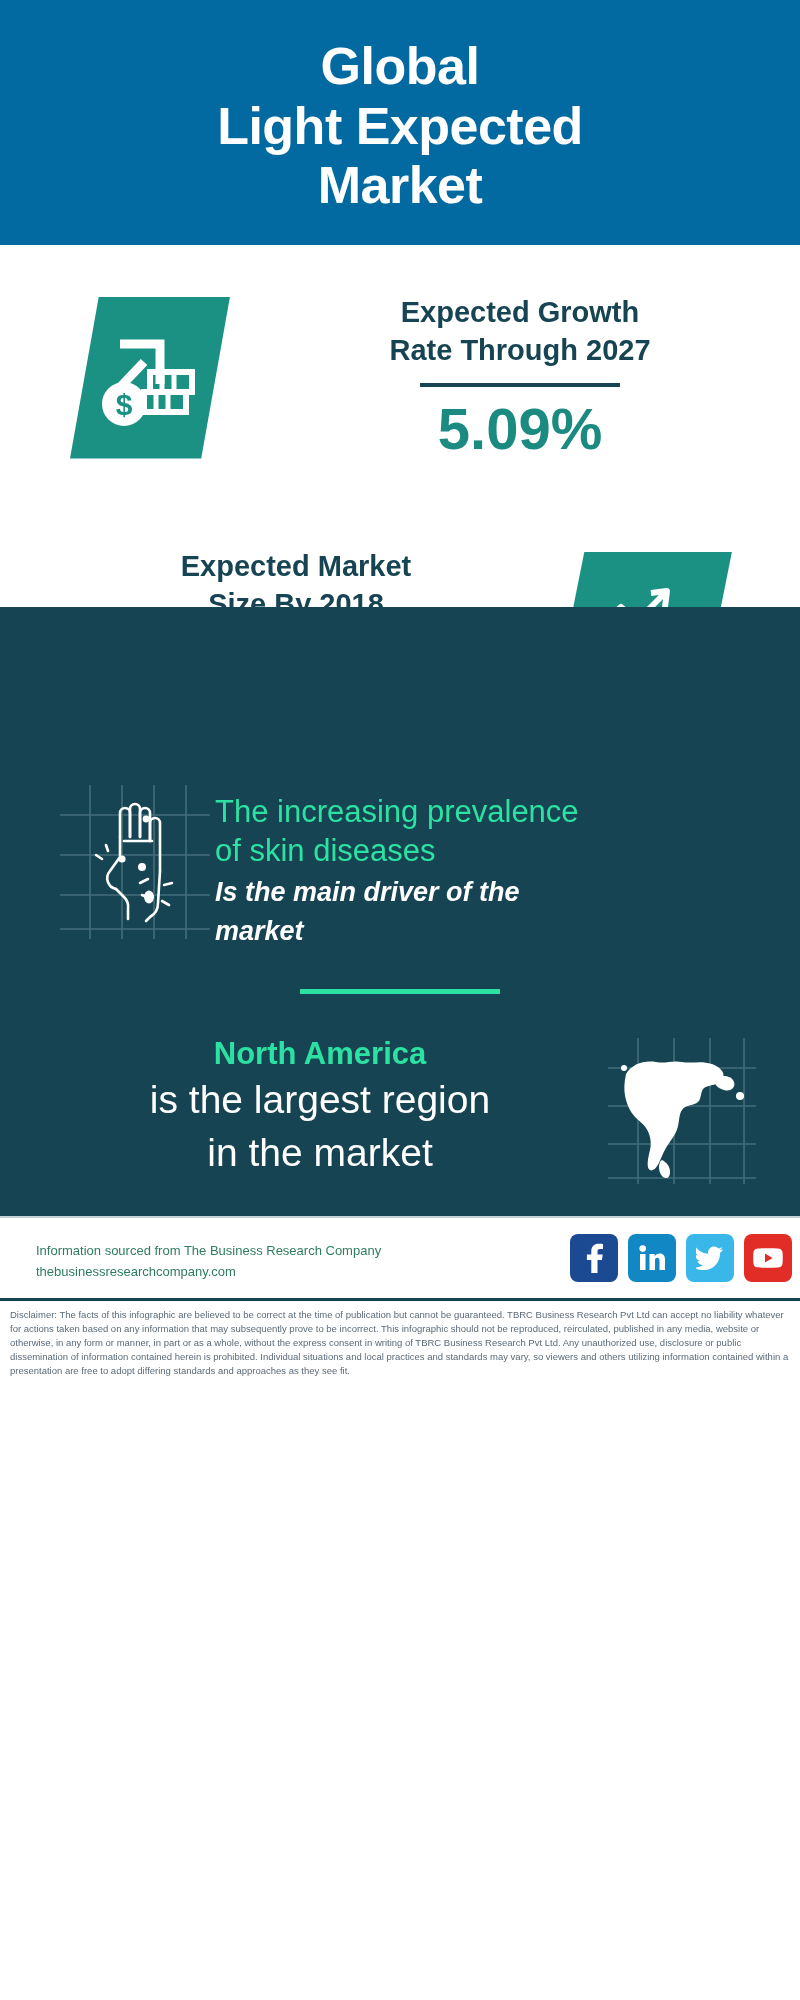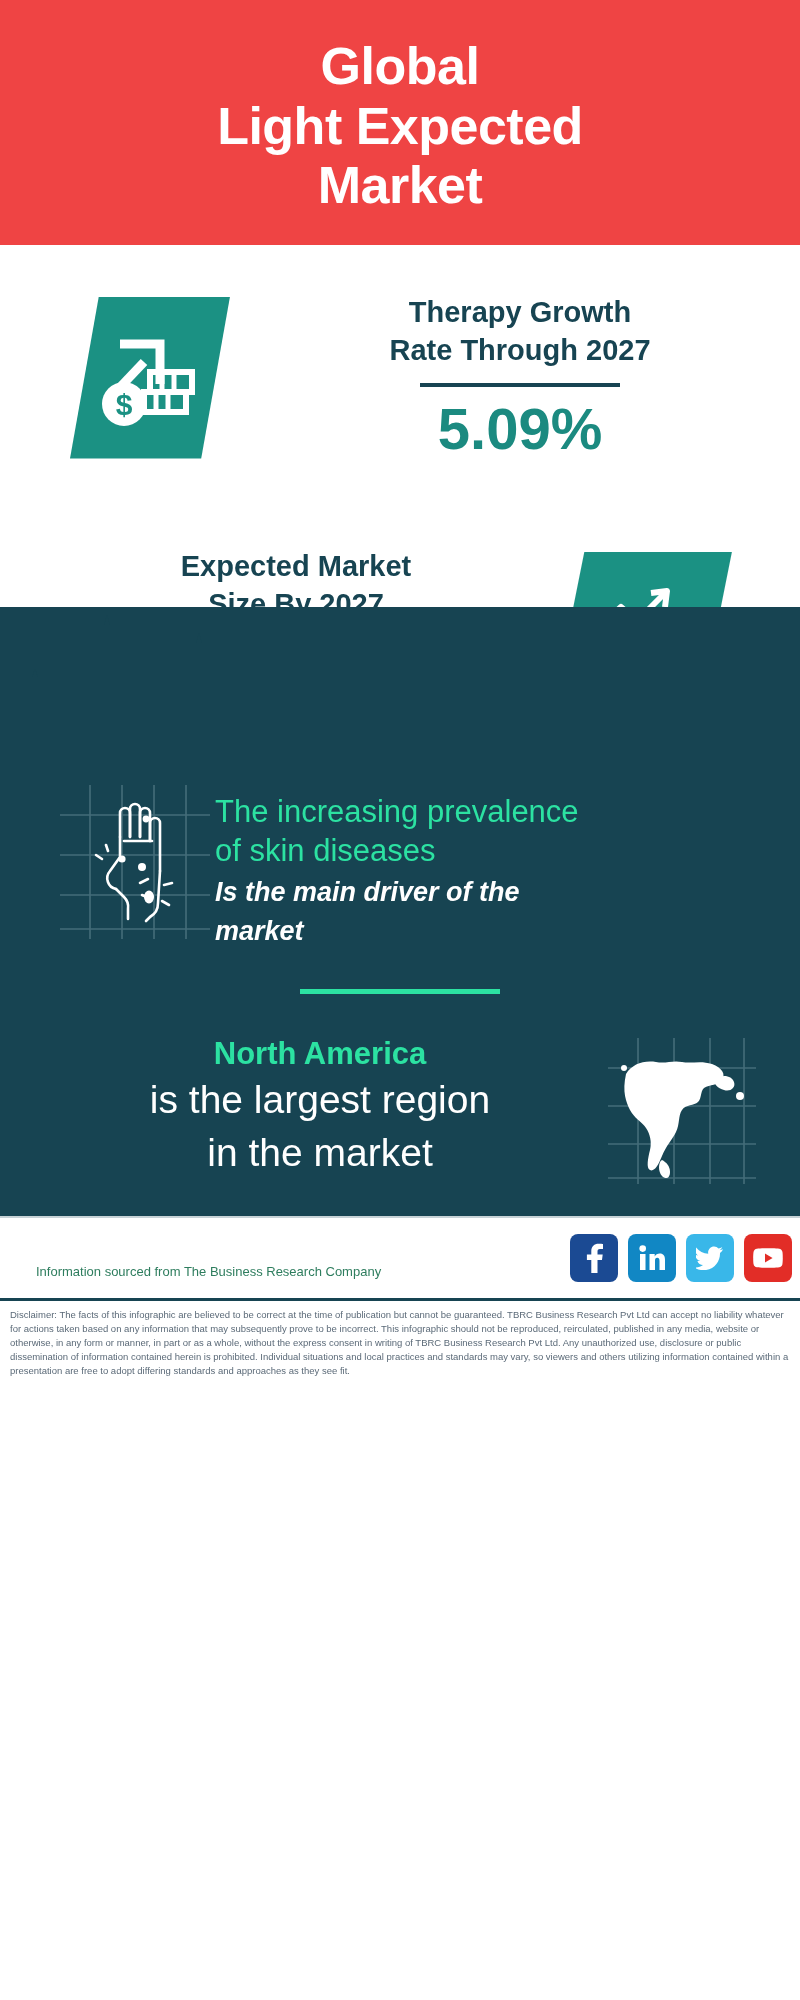--- a/index.html
+++ b/index.html
@@ -7,21 +7,21 @@
   body {
     font-family:"Liberation Sans", sans-serif;
     background:#ffffff;
     position:relative;
     overflow:hidden;
   }
   .page { width:800px; height:2000px; position:relative; background:#fff; }
 
   
   .header {
-    background:#ef4444;
+    background:#0369a1;
     height:245px;
     display:flex; flex-direction:column;
     align-items:center; justify-content:center;
     padding-top:8px;
   }
   .header h1 {
     color:#ffffff;
     font-size:52px;
     font-weight:bold;
     line-height:1.15;
@@ -171,31 +171,31 @@
         <line x1="64" y1="44" x2="64" y2="64" stroke="#fff" stroke-width="5"></line>
         <line x1="76" y1="44" x2="76" y2="64" stroke="#fff" stroke-width="5"></line>
         <rect x="46" y="64" width="42" height="20" fill="none" stroke="#fff" stroke-width="6"></rect>
         <line x1="58" y1="64" x2="58" y2="84" stroke="#fff" stroke-width="5"></line>
         <line x1="70" y1="64" x2="70" y2="84" stroke="#fff" stroke-width="5"></line>
         <circle cx="26" cy="76" r="22" fill="#fff"></circle>
         <text x="26" y="87" font-family="Liberation Sans, sans-serif" font-size="30" font-weight="bold" fill="#1b9183" text-anchor="middle">$</text>
       </svg>
     </div>
     <div class="stat-text">
-      <div class="stat-label">Therapy Growth</div>
+      <div class="stat-label">Expected Growth</div>
       <div class="stat-label">Rate Through 2027</div>
       <div class="rule"></div>
       <div class="stat-value">5.09%</div>
     </div>
   </div>
 
   <div class="stat2">
     <div class="stat-text">
       <div class="stat-label">Expected Market</div>
-      <div class="stat-label">Size By 2027</div>
+      <div class="stat-label">Size By 2018</div>
       <div class="rule rule2"></div>
       <div class="stat-value">$1.43 Bn</div>
     </div>
     <div class="para para-right">
       <svg width="110" height="100" viewBox="0 0 110 100">
         <path d="M12 44 L34 24 L50 38 L78 10" stroke="#fff" stroke-width="6" fill="none" stroke-linejoin="round"></path>
         <path d="M64 10 L80 8 L78 24" stroke="#fff" stroke-width="6" fill="none" stroke-linejoin="round"></path>
         <rect x="12" y="52" width="14" height="30" fill="none" stroke="#fff" stroke-width="5"></rect>
         <rect x="32" y="40" width="14" height="42" fill="none" stroke="#fff" stroke-width="5"></rect>
         <rect x="52" y="58" width="14" height="24" fill="none" stroke="#fff" stroke-width="5"></rect>
@@ -306,20 +306,21 @@
             <circle cx="24" cy="34" r="3"></circle>
           </g>
         </svg>
       </div>
     </div>
   </div>
 
   <div class="footbar">
     <div class="foot-text">
       <div>Information sourced from The Business Research Company</div>
+      <div>thebusinessresearchcompany.com</div>
     </div>
     <div class="socials">
       <div class="sbtn fb">
         <svg width="26" height="30" viewBox="0 0 26 30">
           <path fill="#fff" d="M16.5 30 L16.5 17 L21 17 L21.7 11.6 L16.5 11.6 L16.5 8.4
             C16.5 6.9 16.9 5.9 19 5.9 L22 5.9 L22 1.1 C21.4 1 19.7 0.8 17.6 0.8
             C13.3 0.8 10.3 3.4 10.3 8.1 L10.3 11.6 L5.9 11.6 L5.9 17 L10.3 17 L10.3 30 Z"></path>
         </svg>
       </div>
       <div class="sbtn li">

